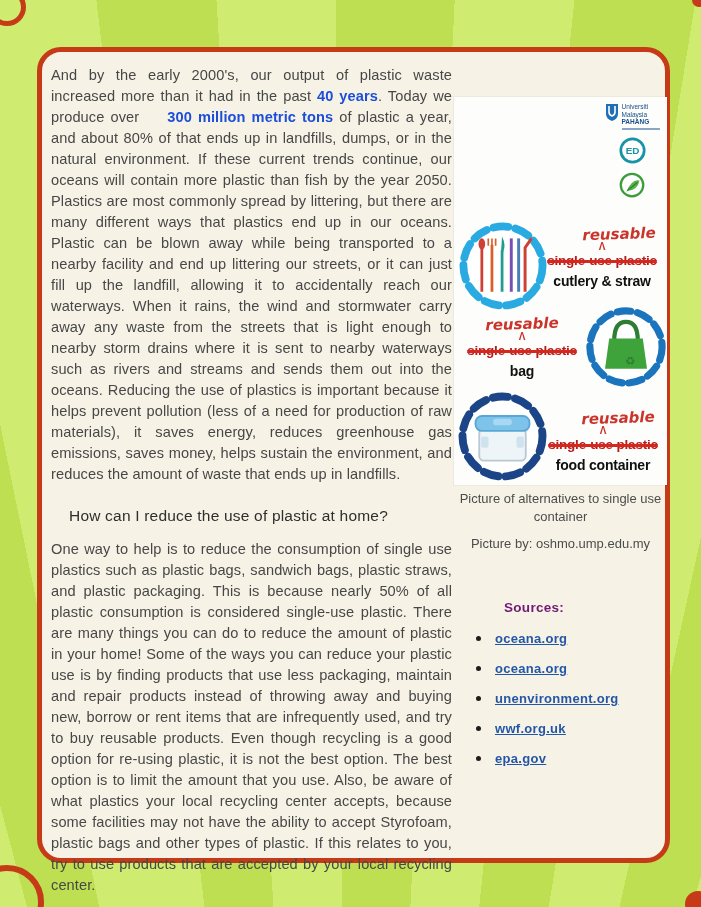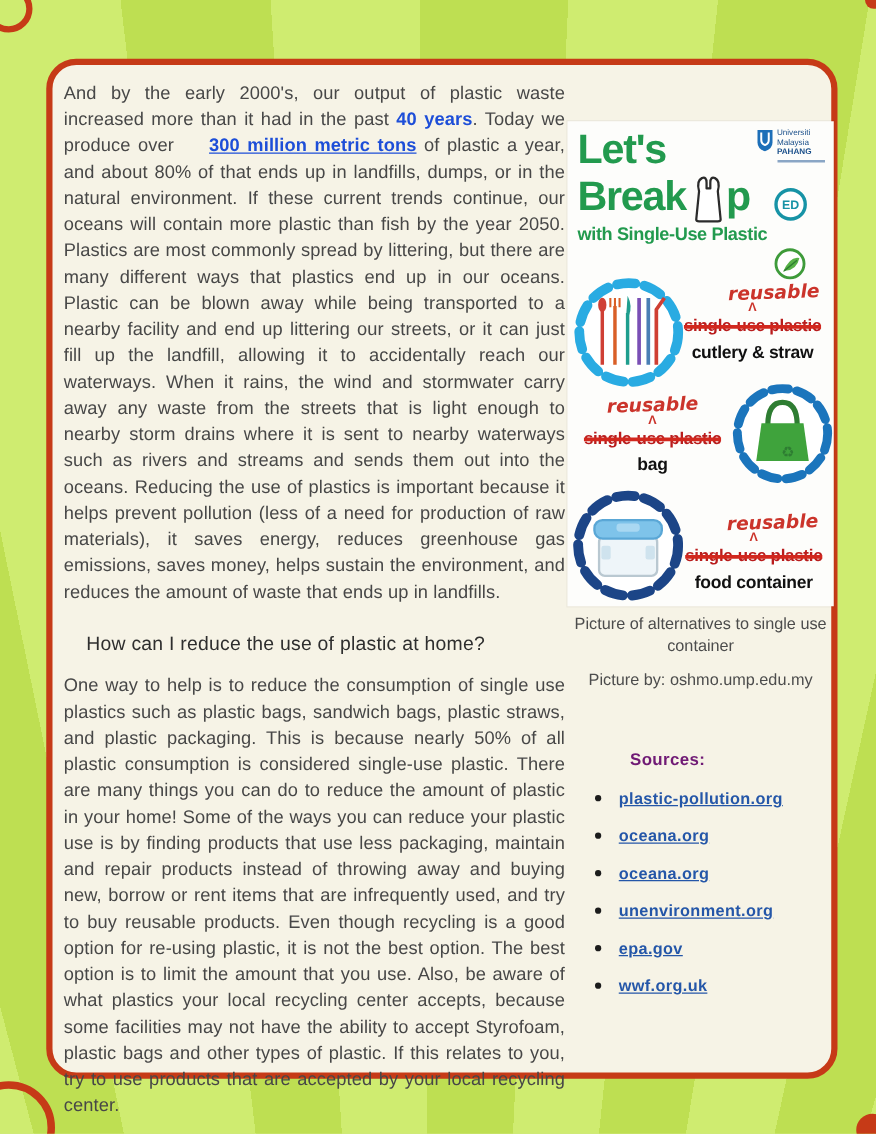--- a/index.html
+++ b/index.html
@@ -25,38 +25,38 @@
     background:#f6f3e6;
   }
 
   
   .left-col{position:absolute;left:9px;top:13px;width:401px;color:#474747;}
   .left-col p{
     margin:0;font-size:14.6px;line-height:21px;text-align:justify;
     letter-spacing:0.1px;
   }
   .left-col b{color:#1d4ed8;}
-  .uline{text-decoration:underline;margin-left:22px;}
+  .uline{margin-left:22px;}
   .section-heading{
     margin:22px 0 14px 18px;font-size:15.5px;font-weight:normal;color:#2e2e2e;
     letter-spacing:0.2px;
   }
 
   
   .ig{
     position:absolute;left:412px;top:45px;width:213px;height:388px;
     background:#fdfdfb;box-shadow:0 0 0 1px rgba(0,0,0,0.04);
   }
   .ig-title{position:absolute;left:8px;top:4px;color:#229a4e;font-weight:bold;}
   .ig-title .l1{font-size:33px;letter-spacing:-1px;line-height:36px;}
   .ig-title .l2{font-size:33px;letter-spacing:-1px;line-height:40px;display:flex;align-items:flex-end;}
   .ig-title .l2 svg{margin:0 0 -4px 2px;}
   .ig-sub{font-size:14.5px;letter-spacing:-0.3px;margin-top:3px;color:#229a4e;}
 
-  .logos{position:absolute;right:3px;top:6px;width:64px;display:flex;flex-direction:column;align-items:center;gap:20px;}
+  .logos{position:absolute;right:3px;top:6px;width:64px;display:flex;flex-direction:column;align-items:center;gap:7px;}
   .ump{display:flex;gap:3px;align-items:flex-start;}
   .ump-text{font-size:6.5px;line-height:7.5px;color:#1a4f8a;}
   .ump-text .b{font-weight:bold;}
   .ump-rule{height:2px;width:38px;background:#8aa6c5;margin-top:2px;}
 
   .ig-row{position:absolute;}
   .circle-wrap{position:absolute;}
   .row-text{position:absolute;text-align:center;}
   .reusable{
     display:block;color:#cb342b;font-size:15px;font-weight:bold;font-style:italic;
@@ -102,31 +102,20 @@
   <div class="left-col">
     <p><span>And by the early 2000's, our output of plastic waste increased more than it had in the past </span><b>40 years</b><span>.  Today we produce over </span><b class="uline">300 million metric tons</b><span> of plastic a year, and about 80% of that ends up in landfills, dumps, or in the natural environment.  If these current trends continue, our oceans will contain more plastic than fish by the year 2050.  Plastics are most commonly spread by littering, but there are many different ways that plastics end up in our oceans.  Plastic can be blown away while being transported to a nearby facility and end up littering our streets, or it can just fill up the landfill, allowing it to accidentally reach our waterways.  When it rains, the wind and stormwater carry away any waste from the streets that is light enough to nearby storm drains where it is sent to nearby waterways such as rivers and streams and sends them out into the oceans.  Reducing the use of plastics is important because it helps prevent pollution (less of a need for production of raw materials), it saves energy, reduces greenhouse gas emissions, saves money, helps sustain the environment, and reduces the amount of waste that ends up in landfills.</span></p>
 
     <h2 class="section-heading">How can I reduce the use of plastic at home?</h2>
 
     <p>One way to help is to reduce the consumption of single use plastics such as plastic bags, sandwich bags, plastic straws, and plastic packaging.  This is because nearly 50% of all plastic consumption is considered single-use plastic.  There are many things you can do to reduce the amount of plastic in your home! Some of the ways you can reduce your plastic use is by finding products that use less packaging, maintain and repair products instead of throwing away and buying new, borrow or rent items that are infrequently used, and try to buy reusable products.  Even though recycling is a good option for re-using plastic, it is not the best option.  The best option is to limit the amount that you use.  Also, be aware of what plastics your local recycling center accepts, because some facilities may not have the ability to accept Styrofoam, plastic bags and other types of plastic. If this relates to you, try to use products that are accepted by your local recycling center.</p>
   </div>
 
   <div class="ig">
 
-    <div class="ig-title">
-      <div class="l1">Let's</div>
-      <div class="l2">
-        <span>Break</span>
-        <svg width="30" height="44" viewBox="0 0 40 56">
-          <path d="M11 20 Q8 9 14 6 Q19 4 19 11 L19 17 L23 17 L23 11 Q23 4 28 6 Q34 9 31 20 L34 50 Q34 52 31 52 L11 52 Q8 52 8 50 Z" fill="#ffffff" stroke="#2b2b2b" stroke-width="2.4" stroke-linejoin="round"></path>
-        </svg>
-        <span>p</span>
-      </div>
-      <div class="ig-sub">with Single-Use Plastic</div>
-    </div>
 
     <div class="logos">
       <div class="ump">
         <svg width="14" height="19" viewBox="0 0 14 19">
           <path d="M1 1 H13 V11 Q13 16 7 18 Q1 16 1 11 Z" fill="#1d6fb8"></path>
           <path d="M4 3 V9 Q4 12 7 13 Q10 12 10 9 V3" fill="none" stroke="#ffffff" stroke-width="1.6"></path>
         </svg>
         <div class="ump-text">
           <div>Universiti</div>
           <div>Malaysia</div>
@@ -210,38 +199,34 @@
   <div class="caption">
     <div>Picture of alternatives to single use container</div>
     <div class="by">Picture by: oshmo.ump.edu.my</div>
   </div>
 
   <div class="sources">
     <div class="sources-heading">Sources:</div>
     <ul class="src-list">
       <li>
           <span class="dot"></span>
-          <a href="#">plastic-pollution.org</a>
-        </li>
-      <li>
-          <span class="dot"></span>
           <a href="#">oceana.org</a>
         </li>
       <li>
           <span class="dot"></span>
           <a href="#">oceana.org</a>
         </li>
       <li>
           <span class="dot"></span>
           <a href="#">unenvironment.org</a>
         </li>
       <li>
           <span class="dot"></span>
+          <a href="#">wwf.org.uk</a>
+        </li>
+      <li>
+          <span class="dot"></span>
           <a href="#">epa.gov</a>
         </li>
-      <li>
-          <span class="dot"></span>
-          <a href="#">wwf.org.uk</a>
-        </li>
     </ul>
   </div>
 
 </div>
 
 </body></html>

